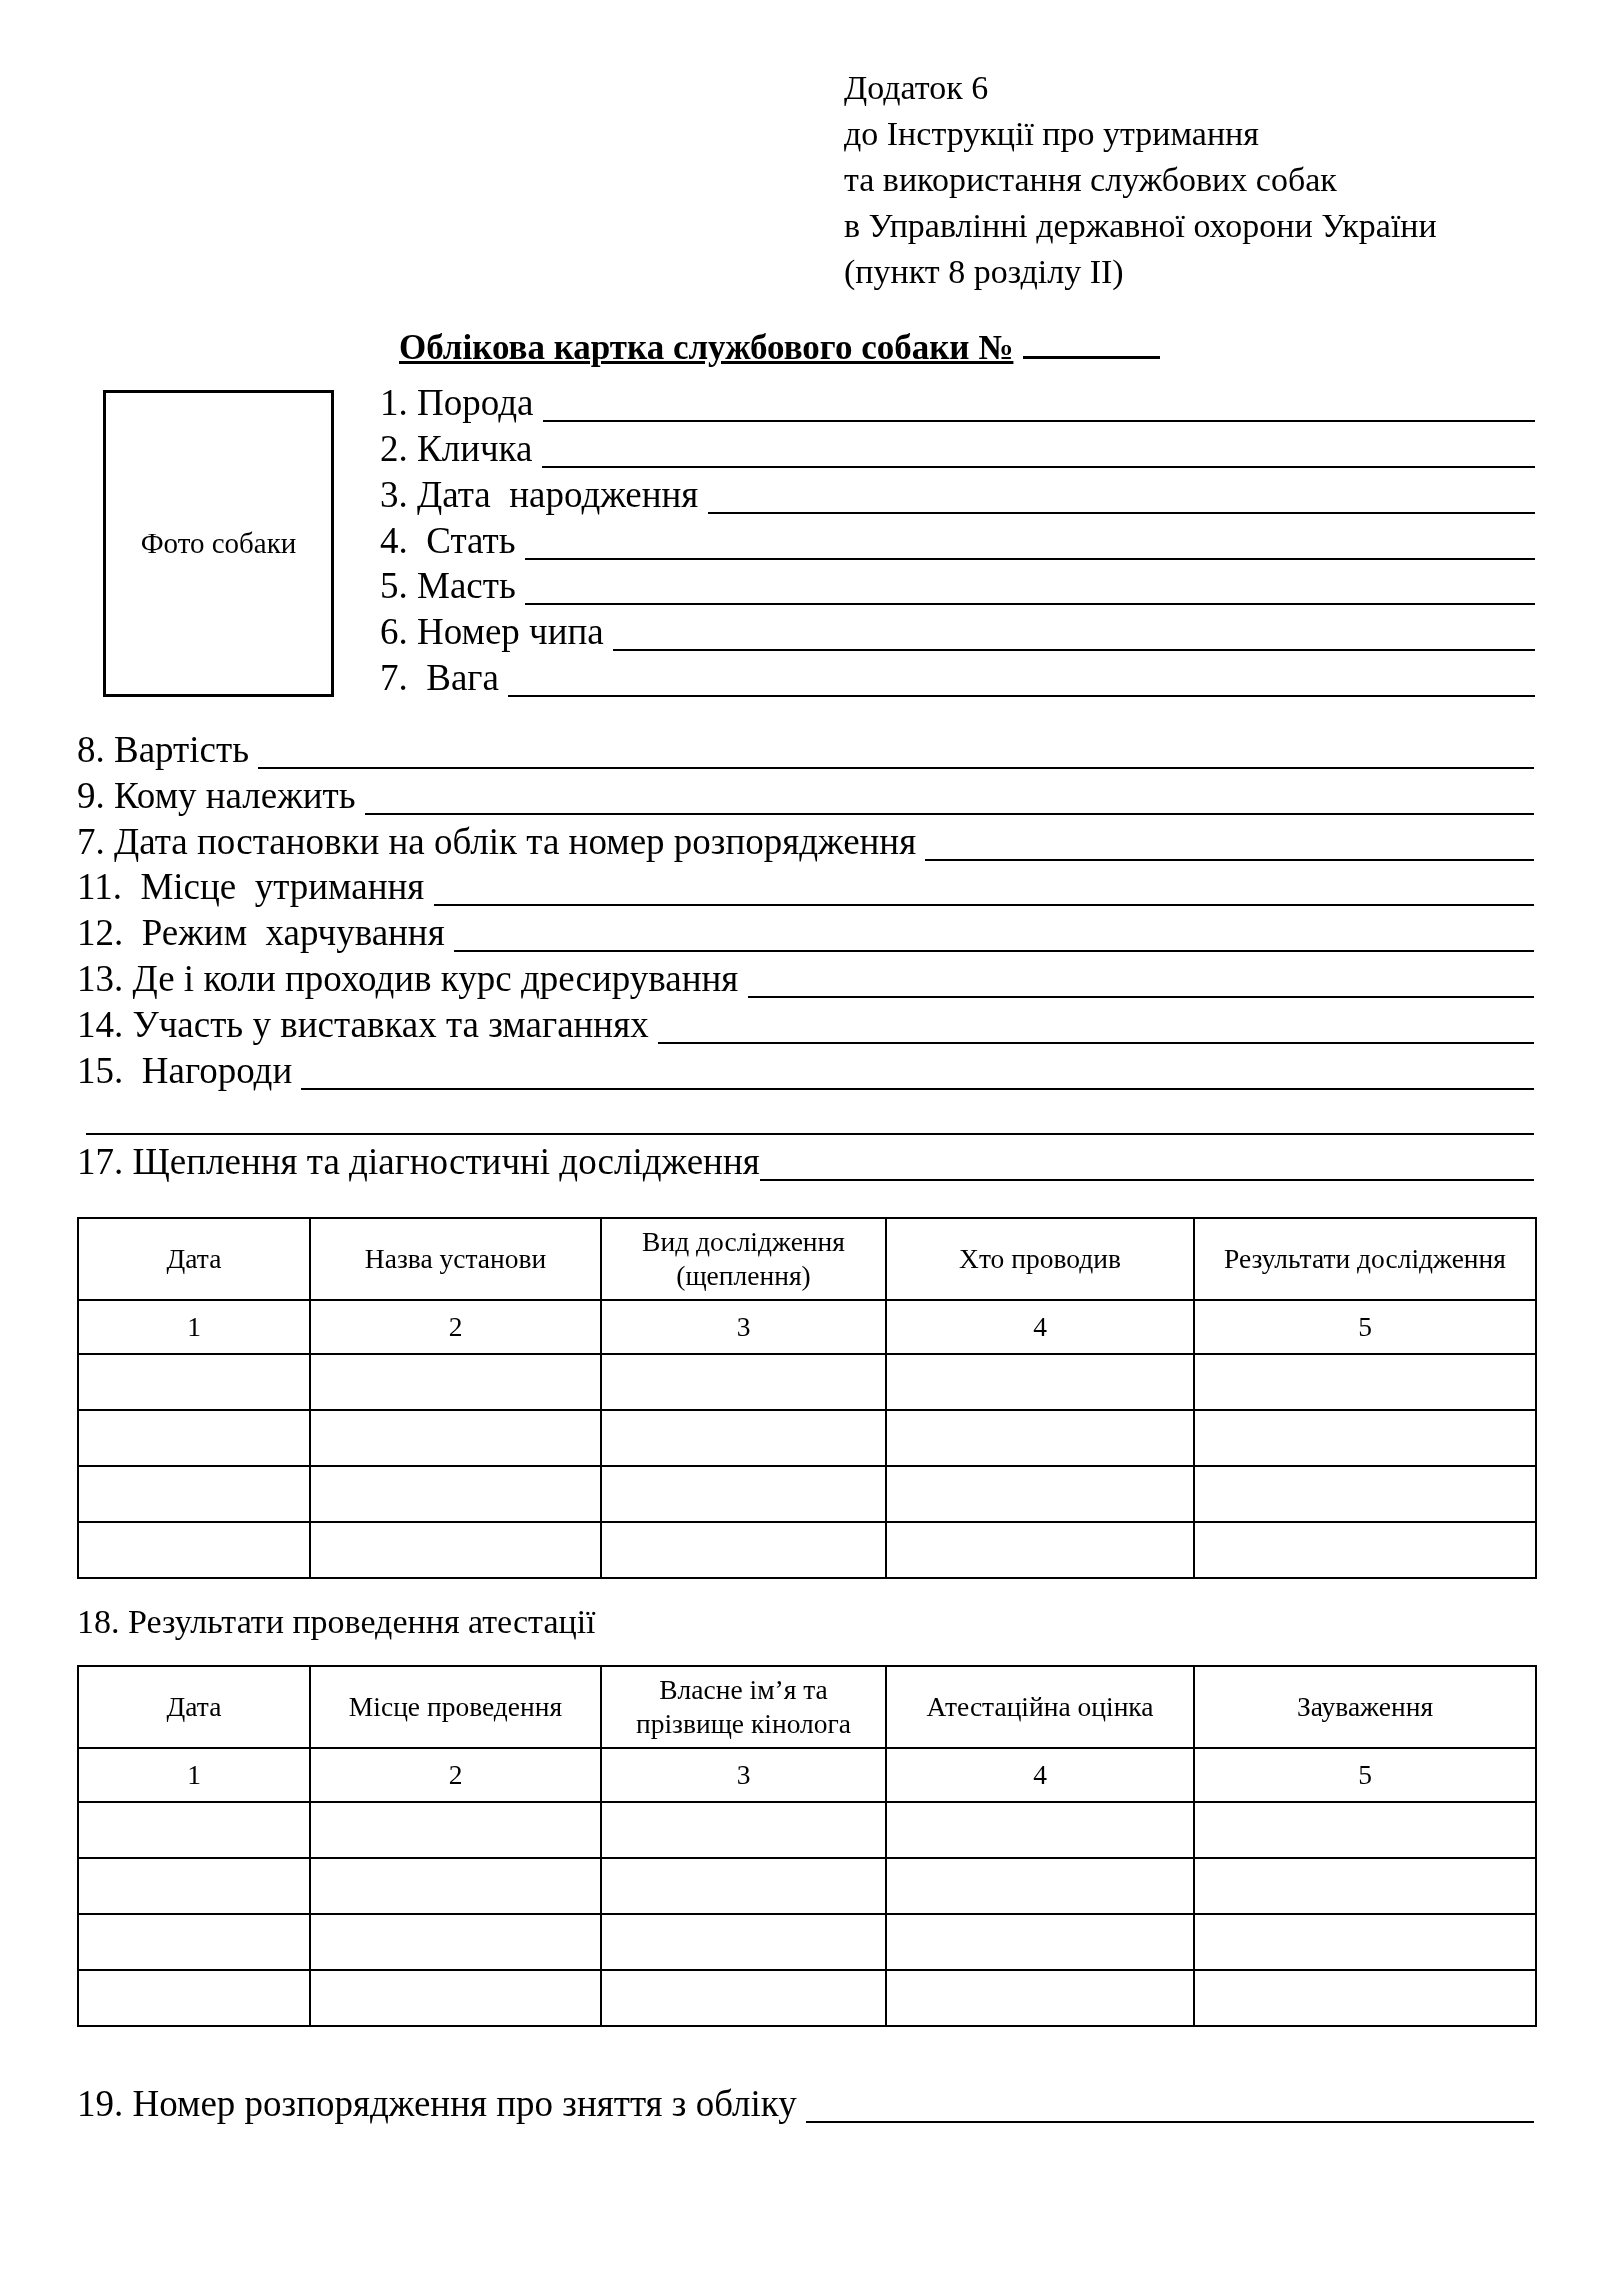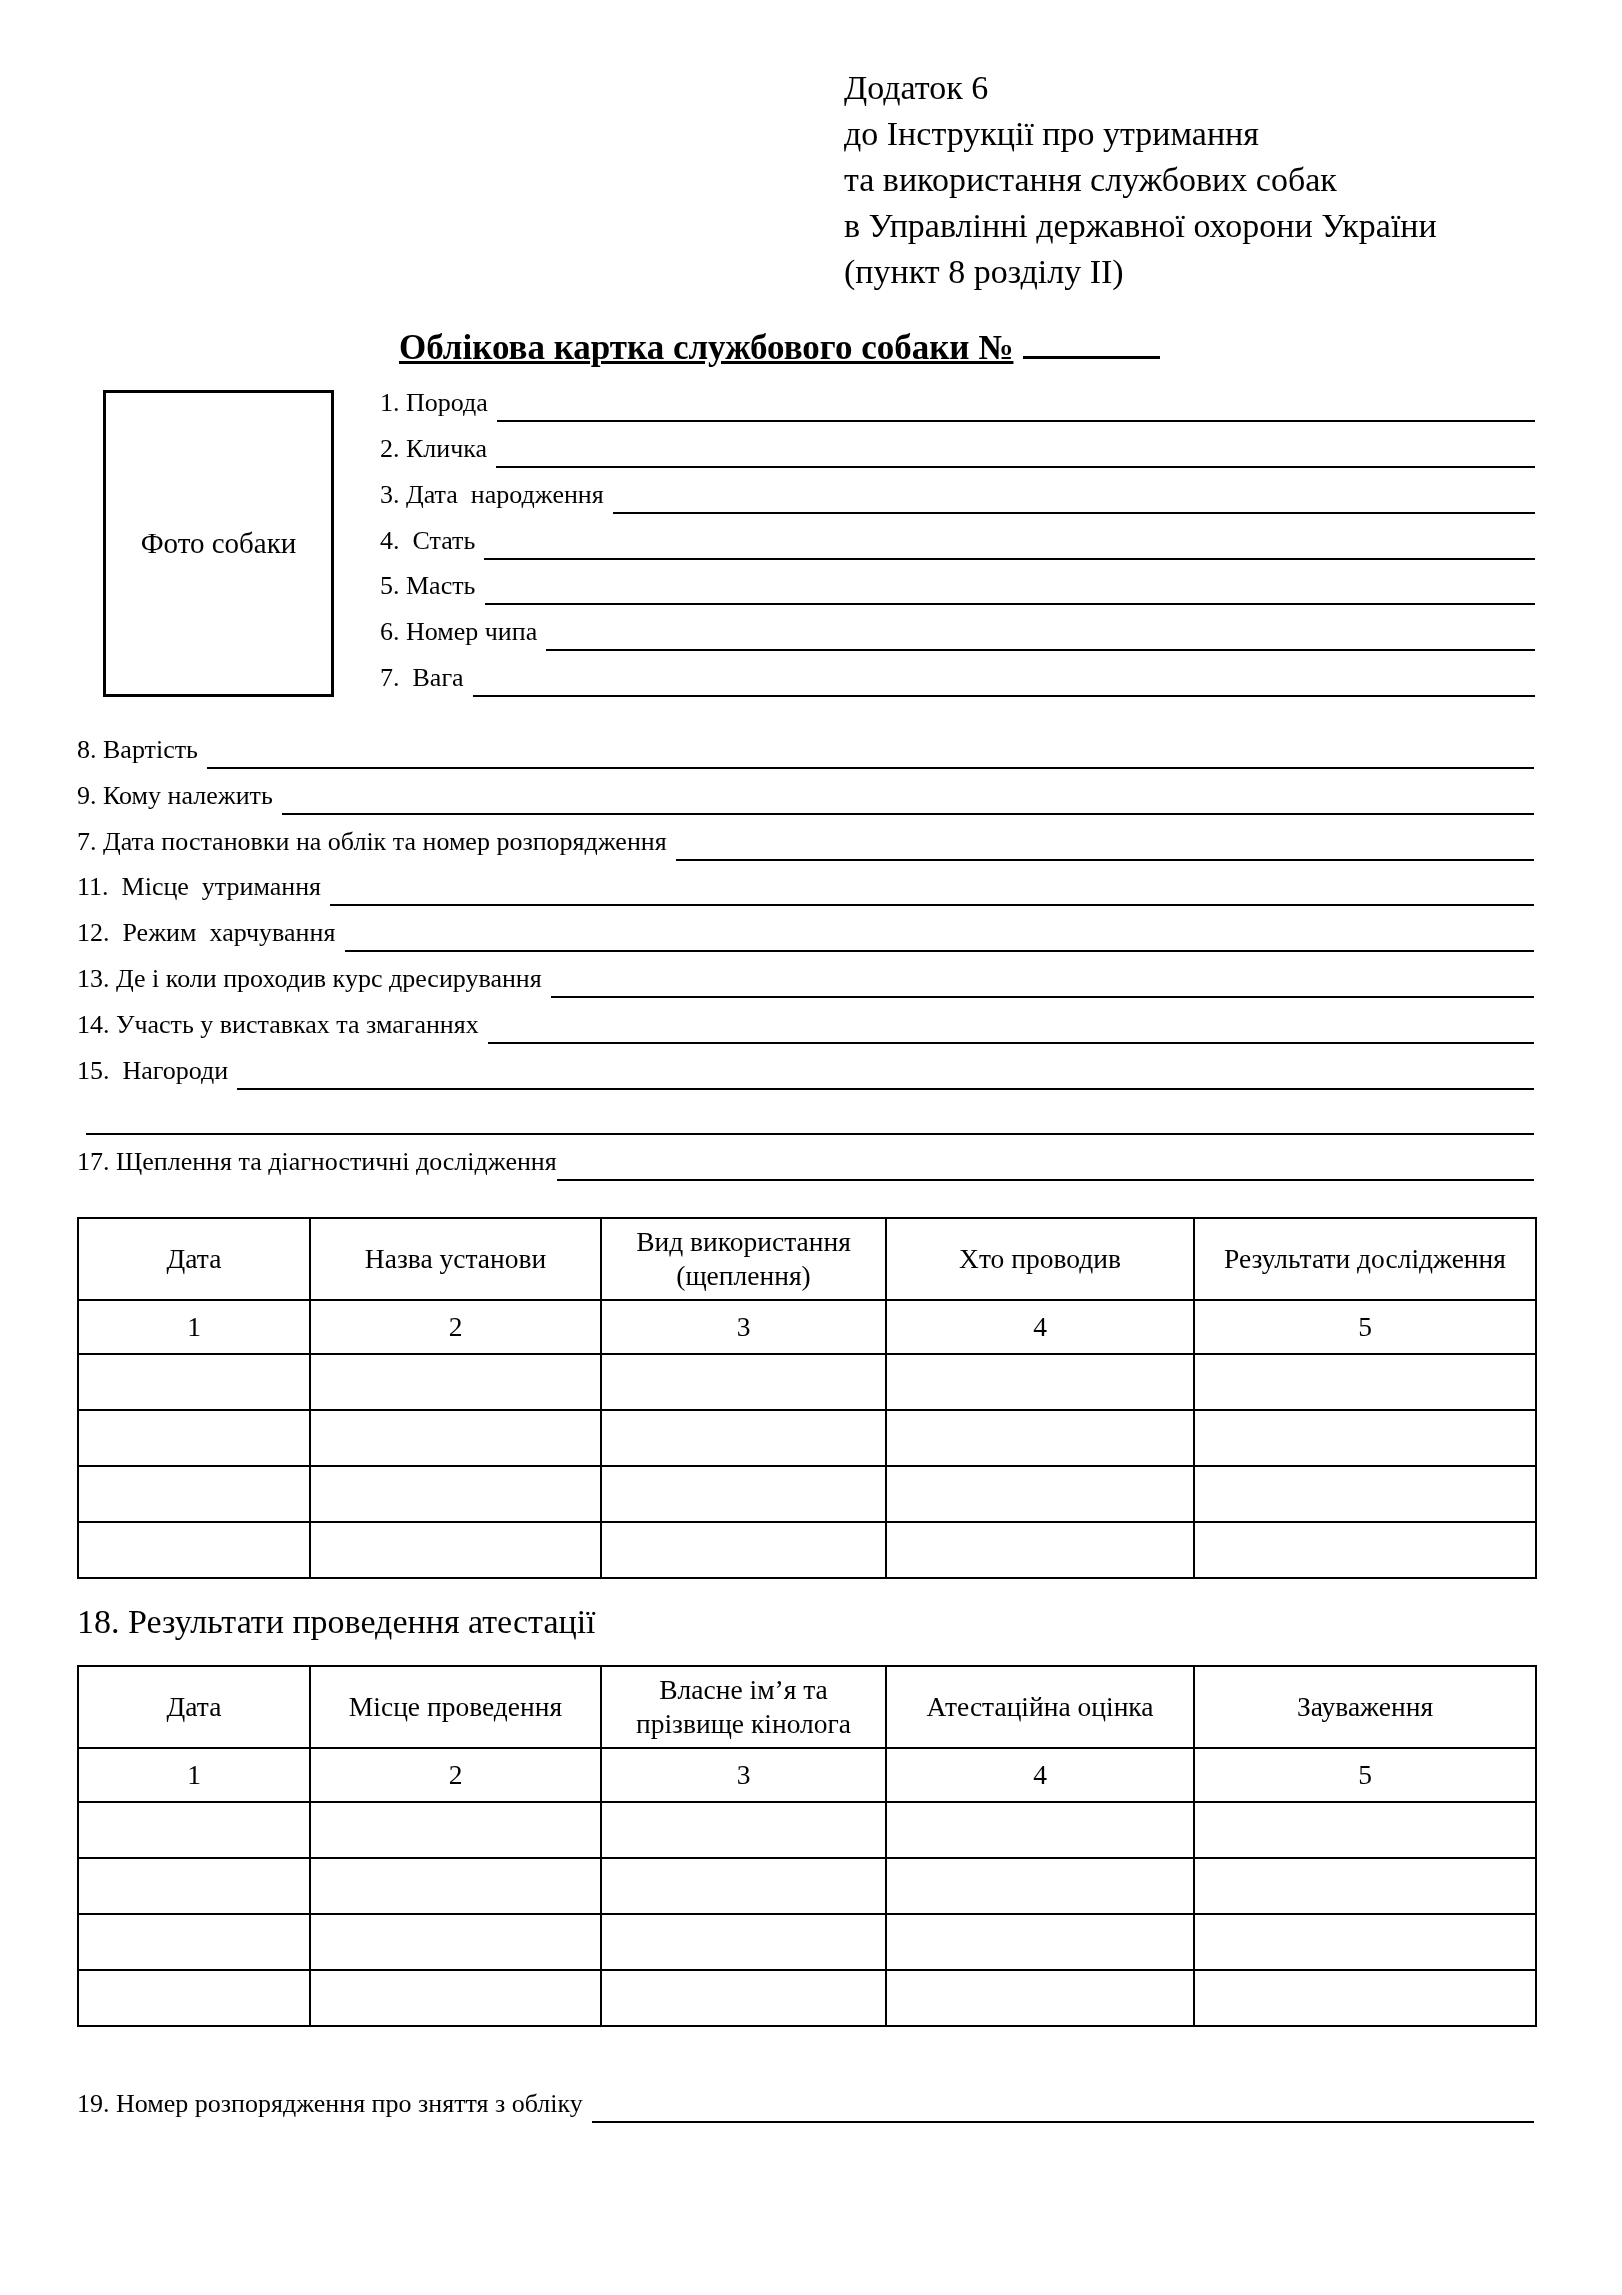--- a/index.html
+++ b/index.html
@@ -23,21 +23,21 @@
       height: 29px; vertical-align: baseline; margin-left: 9.2px;
     }
     .photo-box {
       left: 103px; top: 390px; width: 225px; height: 301px;
       border: 3.3px solid #000; box-sizing: content-box;
       display: flex; align-items: center; justify-content: center;
       font-size: 29px;
     }
     .field {
       position: absolute; display: flex; align-items: flex-end;
-      font-size: 26px; height: 41px; line-height: 41px; white-space: nowrap;
+      font-size: 37px; height: 41px; line-height: 41px; white-space: nowrap;
     }
     .field .lbl { flex: 0 0 auto; }
     .field .blank {
       flex: 1 1 auto; border-bottom: 2.6px solid #000; height: 34px;
       margin-left: 9.2px; margin-bottom: 1.3px;
       background: transparent; border-top: none; border-left: none; border-right: none;
       font: inherit; outline: none; padding: 0;
     }
     .f-top { left: 380px; width: 1155px; }
     .f-full { left: 77px; width: 1457px; }
@@ -152,21 +152,21 @@
     <col style="width:232px">
       <col style="width:291px">
       <col style="width:285px">
       <col style="width:308px">
       <col style="width:342px">
   </colgroup>
   <tbody>
       <tr class="hdr">
     <td>Дата</td>
     <td>Назва установи</td>
-    <td style="padding:0 26px">Вид використання (щеплення)</td>
+    <td style="padding:0 26px">Вид дослідження (щеплення)</td>
     <td>Хто проводив</td>
     <td>Результати дослідження</td>
   </tr>
   <tr class="nums">
     <td>1</td>
     <td>2</td>
     <td>3</td>
     <td>4</td>
     <td>5</td>
   </tr>

